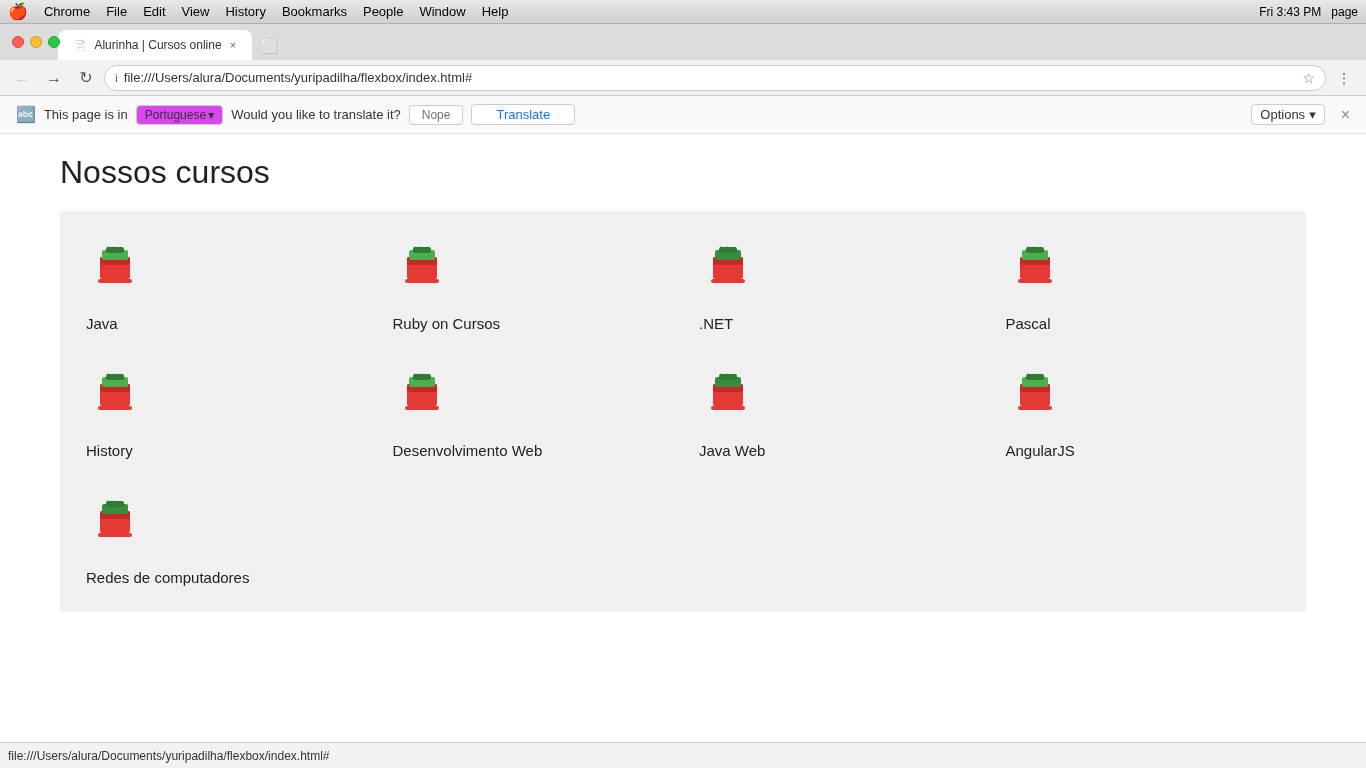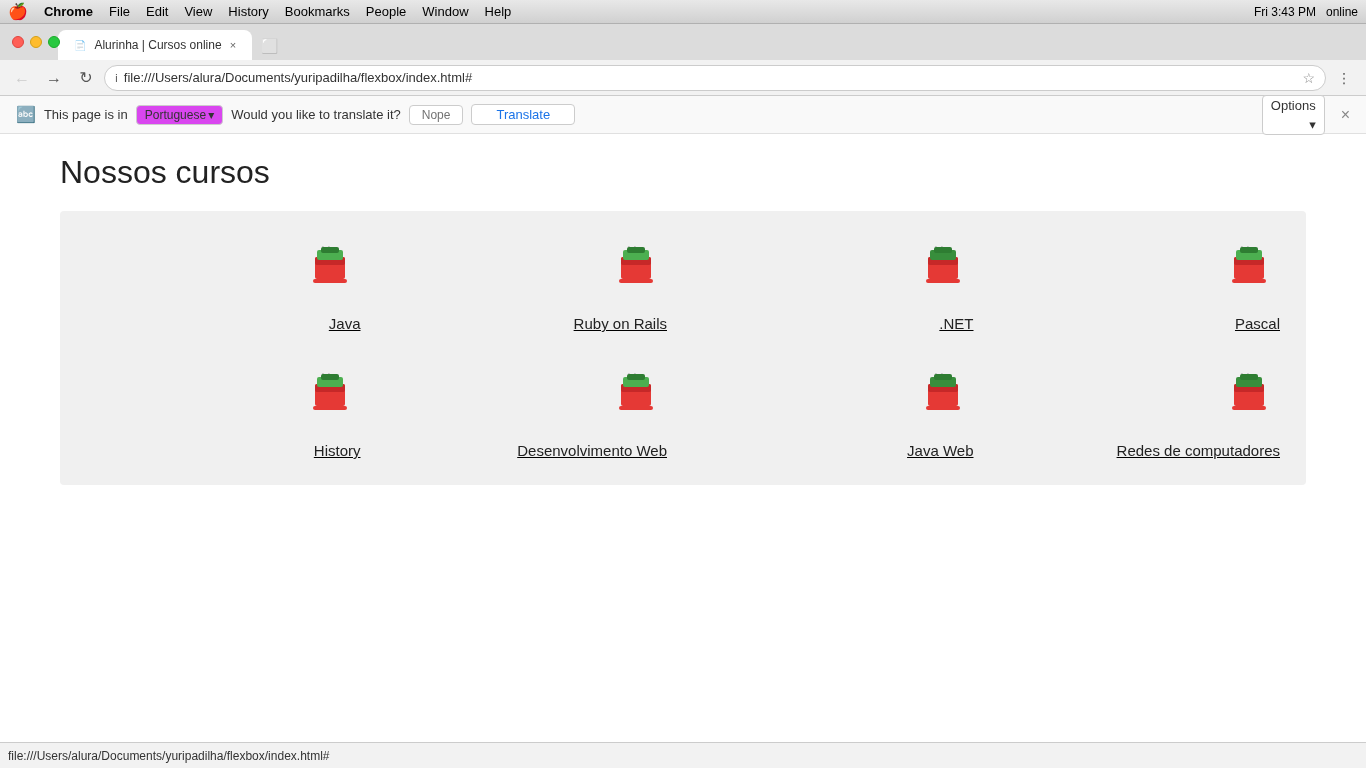--- a/index.html
+++ b/index.html
@@ -11,21 +11,21 @@
       background: linear-gradient(to bottom, #e8e8e8, #d0d0d0);
       display: flex;
       align-items: center;
       padding: 0 8px;
       font-size: 13px;
       border-bottom: 1px solid #b0b0b0;
     }
     .mac-menubar .apple-logo { margin-right: 16px; font-size: 16px; }
     .mac-menubar .menu-items { display: flex; gap: 16px; }
     .mac-menubar .menu-item { cursor: pointer; font-size: 13px; color: #000; }
-    .mac-menubar .menu-item.bold { font-weight: 700; }
+    .mac-menubar .menu-item.bold { font-weight: 400; }
     .mac-menubar .right-items { margin-left: auto; display: flex; align-items: center; gap: 10px; font-size: 12px; }
 
     
     .chrome-window {
       background: #f2f2f2;
     }
 
     
     .tab-bar {
       height: 36px;
@@ -139,21 +139,21 @@
       color: #1a73e8;
     }
     .translate-right { margin-left: auto; display: flex; align-items: center; gap: 8px; }
     .options-dropdown {
       background: #fff;
       border: 1px solid #ccc;
       border-radius: 4px;
       padding: 2px 8px;
       font-size: 13px;
       cursor: pointer;
-      display: flex; align-items: flex-end; gap: 4px; flex-direction: column;
+      display: flex; align-items: flex-end; gap: 4px;
     }
     .translate-close { font-size: 16px; color: #888; cursor: pointer; margin-left: 8px; }
 
     
     .page-content {
       background: #fff;
       height: calc(768px - 24px - 36px - 36px - 38px - 26px);
       overflow-y: auto;
       padding: 20px 60px;
     }
@@ -169,24 +169,23 @@
       padding: 10px;
     }
     .courses-grid {
       display: grid;
       grid-template-columns: repeat(4, 1fr);
       gap: 0;
     }
     .course-item {
       display: flex;
       flex-direction: column;
-      align-items: flex-end;
+      align-items: flex-start;
       padding: 24px 16px 16px;
       cursor: pointer;
-      text-decoration: underline;
     }
     .course-icon {
       width: 60px;
       height: 60px;
       margin-bottom: 10px;
       position: relative;
     }
     .course-name {
       font-size: 15px;
       color: #222;
@@ -217,21 +216,21 @@
     <span class="menu-item">Edit</span>
     <span class="menu-item">View</span>
     <span class="menu-item">History</span>
     <span class="menu-item">Bookmarks</span>
     <span class="menu-item">People</span>
     <span class="menu-item">Window</span>
     <span class="menu-item">Help</span>
   </div>
   <div class="right-items">
     <span>Fri 3:43 PM</span>
-    <span>online</span>
+    <span>page</span>
   </div>
 </div>
 
 <div class="chrome-window">
 
   <div class="tab-bar">
     <div class="window-controls">
       <div class="window-btn btn-close"></div>
       <div class="window-btn btn-minimize"></div>
       <div class="window-btn btn-maximize"></div>
@@ -306,21 +305,21 @@
       <path d="M28 10 Q30 6 28 2" stroke="#999" stroke-width="1.5" fill="none" stroke-linecap="round"></path>
 
       <rect x="14" y="12" width="30" height="22" rx="2" fill="#e53935"></rect>
       <rect x="14" y="12" width="30" height="8" rx="2" fill="#c62828"></rect>
 
       <rect x="12" y="34" width="34" height="4" rx="2" fill="#e53935"></rect>
 
       <rect x="16" y="5" width="26" height="10" rx="2" fill="#4CAF50"></rect>
       <rect x="20" y="2" width="18" height="6" rx="2" fill="#2e7d32"></rect>
     </svg></div>
-            <span class="course-name">Ruby on Rails</span>
+            <span class="course-name">Ruby on Cursos</span>
           </div>
           <div class="course-item">
             <div class="course-icon"><svg width="60" height="60" viewBox="0 0 60 60">
 
       <path d="M22 10 Q24 6 22 2" stroke="#999" stroke-width="1.5" fill="none" stroke-linecap="round"></path>
       <path d="M28 10 Q30 6 28 2" stroke="#999" stroke-width="1.5" fill="none" stroke-linecap="round"></path>
 
       <rect x="14" y="12" width="30" height="22" rx="2" fill="#e53935"></rect>
       <rect x="14" y="12" width="30" height="8" rx="2" fill="#c62828"></rect>
 
@@ -387,20 +386,36 @@
 
       <rect x="14" y="12" width="30" height="22" rx="2" fill="#e53935"></rect>
       <rect x="14" y="12" width="30" height="8" rx="2" fill="#c62828"></rect>
 
       <rect x="12" y="34" width="34" height="4" rx="2" fill="#e53935"></rect>
 
       <rect x="16" y="5" width="26" height="10" rx="2" fill="#388E3C"></rect>
       <rect x="20" y="2" width="18" height="6" rx="2" fill="#2e7d32"></rect>
     </svg></div>
             <span class="course-name">Java Web</span>
+          </div>
+          <div class="course-item">
+            <div class="course-icon"><svg width="60" height="60" viewBox="0 0 60 60">
+
+      <path d="M22 10 Q24 6 22 2" stroke="#999" stroke-width="1.5" fill="none" stroke-linecap="round"></path>
+      <path d="M28 10 Q30 6 28 2" stroke="#999" stroke-width="1.5" fill="none" stroke-linecap="round"></path>
+
+      <rect x="14" y="12" width="30" height="22" rx="2" fill="#e53935"></rect>
+      <rect x="14" y="12" width="30" height="8" rx="2" fill="#c62828"></rect>
+
+      <rect x="12" y="34" width="34" height="4" rx="2" fill="#e53935"></rect>
+
+      <rect x="16" y="5" width="26" height="10" rx="2" fill="#4CAF50"></rect>
+      <rect x="20" y="2" width="18" height="6" rx="2" fill="#2e7d32"></rect>
+    </svg></div>
+            <span class="course-name">AngularJS</span>
           </div>
           <div class="course-item">
             <div class="course-icon"><svg width="60" height="60" viewBox="0 0 60 60">
 
       <path d="M22 10 Q24 6 22 2" stroke="#999" stroke-width="1.5" fill="none" stroke-linecap="round"></path>
       <path d="M28 10 Q30 6 28 2" stroke="#999" stroke-width="1.5" fill="none" stroke-linecap="round"></path>
 
       <rect x="14" y="12" width="30" height="22" rx="2" fill="#e53935"></rect>
       <rect x="14" y="12" width="30" height="8" rx="2" fill="#c62828"></rect>
 

